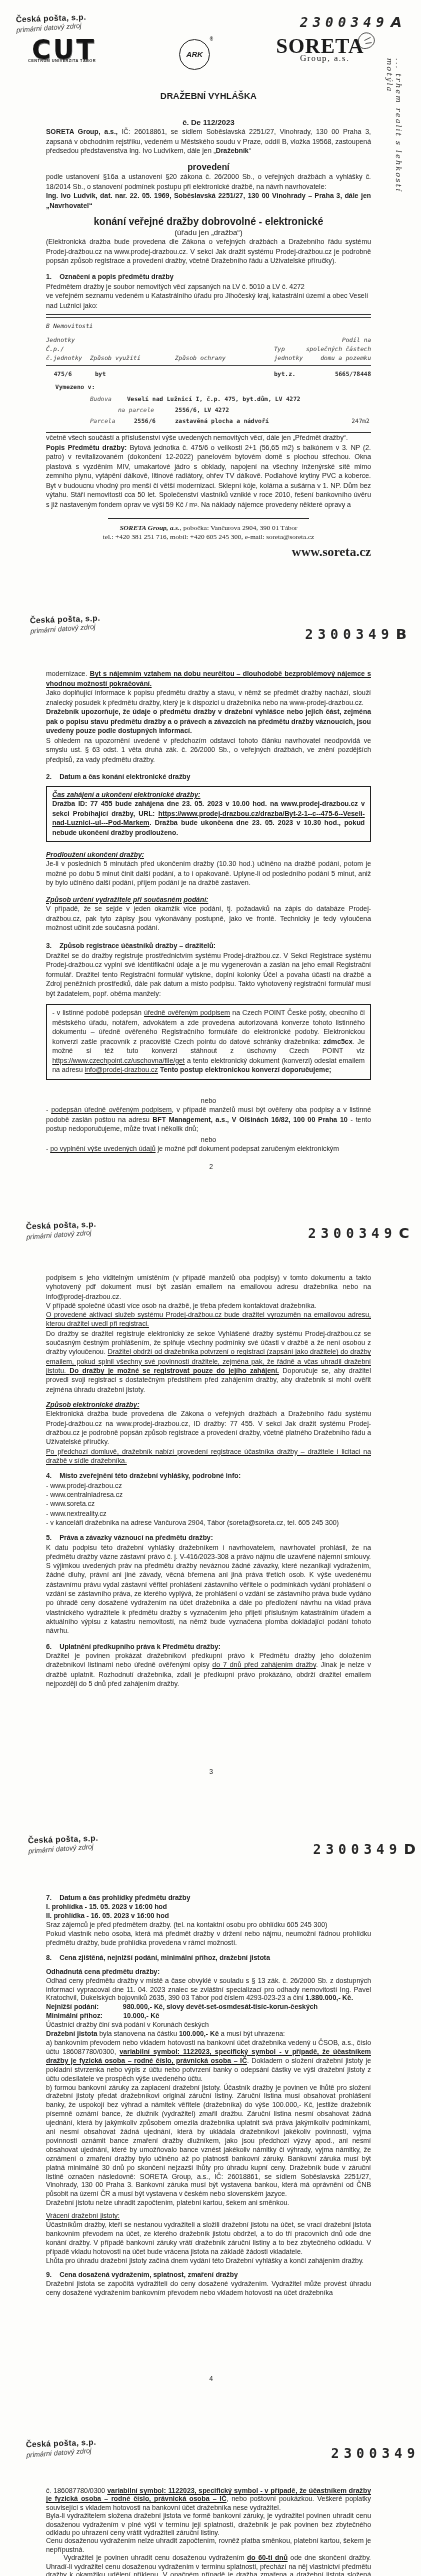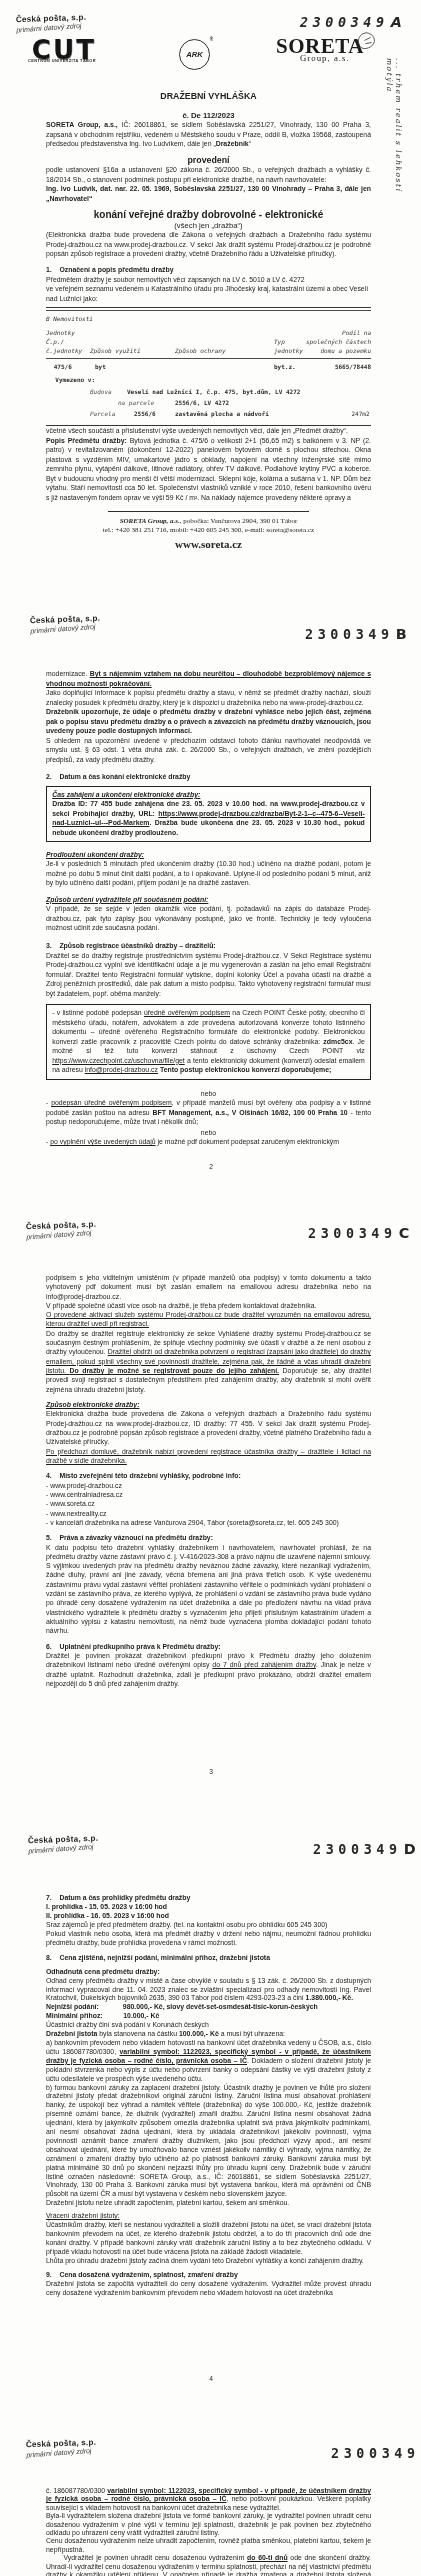--- a/index.html
+++ b/index.html
@@ -34,40 +34,40 @@
   .b{font-weight:700;}
   .u{text-decoration:underline;}
   .bu{font-weight:700;text-decoration:underline;}
   .biu{font-weight:700;font-style:italic;text-decoration:underline;}
   .fs17{font-size:8.8px;margin-top:12px;}
   .fs16{font-size:10px;}
   .fs15{font-size:7.7px;}
   .h{font-weight:700;white-space:pre-wrap;text-align:left;}
   .indent{text-indent:17.5px;}
   .wrapany{overflow-wrap:anywhere;word-break:break-word;}
-  .mt2{margin-top:1px;}.mt4{margin-top:9px;}.mt8{margin-top:4.1px;}.mt10{margin-top:5.2px;}
+  .mt2{margin-top:1px;}.mt4{margin-top:16px;}.mt8{margin-top:4.1px;}.mt10{margin-top:5.2px;}
   .mt12{margin-top:6.2px;}.mt14{margin-top:7.2px;}.mt16{margin-top:8.2px;}
   .box{border:1px solid #222;padding:3.1px 5.2px 4.1px 5.2px;}
   
   .tbl{font-family:"DejaVu Sans Mono",monospace;font-size:6px;color:#2d2d2d;text-align:left;line-height:8.2px;}
   .tbl .rule-double{height:2.1px;border-top:1px solid #3a3a3a;border-bottom:0.5px solid #4a4a4a;}
   .tbl .titb{font-style:italic;margin:4.1px 0 5.2px 0;}
   .tbl .hdr{position:relative;height:28px;font-style:italic;color:#3a3a3a;}
   .tbl .hdr span{position:absolute;white-space:nowrap;}
   .tbl .rule1{border-top:0.8px solid #4a4a4a;margin-top:1px;}
   .tbl .trow{position:relative;height:8.8px;}
   .tbl .trow span{position:absolute;top:0;white-space:nowrap;}
   .tbl .ar{right:0;}
   .tbl .dim{color:#4d4d4d;font-style:italic;}
   .tbl .rule2{border-top:1px solid #353535;}
   
   .footer{text-align:center;font-family:"Liberation Serif",serif;font-size:7px;color:#242424;}
   .footer .sep{width:201px;margin:0 auto 5.2px auto;border-top:1.3px solid #2e2e2e;}
   .footer .brand{font-weight:700;font-style:italic;}
-  .footer .web{font-weight:700;font-size:11px;margin-top:4.1px;}
+  .footer .web{font-weight:700;font-size:13px;margin-top:4.1px;text-align:right;}
   .pagenum{position:absolute;left:0;width:422px;text-align:center;font-size:6.7px;color:#242424;}
 </style>
 </head>
 <body>
 
 <div class="page" style="top:0;height:608px;">
   <div class="posta" style="left:15.5px;top:14.4px;">
     <div class="l1">Česká pošta, s.p.</div>
     <div class="l2">primární datový zdroj</div>
   </div>
@@ -92,21 +92,21 @@
   <div class="side-note" style="left:385px;top:58px;height:155px;">... trhem realit s lehkostí motýla</div>
 
   <div class="content" style="top:80px;">
     <div class="center b fs17">DRAŽEBNÍ VYHLÁŠKA</div>
     <div class="center b fs15 mt4">č. De 112/2023</div>
     <p class="mt16"><span class="b">SORETA Group, a.s., </span><span>IČ: 26018861, se sídlem Soběslavská 2251/27, Vinohrady, 130 00 Praha 3, zapsaná v obchodním rejstříku, vedeném u Městského soudu v Praze, oddíl B, vložka 19568, zastoupená předsedou představenstva Ing. Ivo Ludvíkem, dále jen „</span><span class="b">Dražebník</span><span>“</span></p>
     <div class="center b fs17 mt14">provedení</div>
     <p class="mt14">podle ustanovení §16a a ustanovení §20 zákona č. 26/2000 Sb., o veřejných dražbách a vyhlášky č. 18/2014 Sb., o stanovení podmínek postupu při elektronické dražbě, na návrh navrhovatele:</p>
     <p class="mt12 b">Ing. Ivo Ludvík, dat. nar. 22. 05. 1969, Soběslavská 2251/27, 130 00 Vinohrady – Praha 3, dále jen „Navrhovatel“</p>
     <div class="center b fs16 mt14">konání veřejné dražby dobrovolné - elektronické</div>
-    <div class="center fs15 mt2">(všech jen „dražba“)</div>
+    <div class="center fs15 mt2">(úřadu jen „dražba“)</div>
     <p class="mt14">(Elektronická dražba bude provedena dle Zákona o veřejných dražbách a Dražebního řádu systému Prodej-dražbou.cz na www.prodej-drazbou.cz. V sekci Jak dražit systému Prodej-dražbou.cz je podrobně popsán způsob registrace a provedení dražby, včetně Dražebního řádu a Uživatelské příručky).</p>
     <div class="h mt12">1.    Označení a popis předmětu dražby</div>
     <div class="tal">Předmětem dražby je soubor nemovitých věcí zapsaných na LV č. 5010 a LV č. 4272</div>
     <div class="tal">ve veřejném seznamu vedeném u Katastrálního úřadu pro Jihočeský kraj,  katastrální území a obec Veselí nad Lužnicí jako:</div>
 
     <div class="tbl mt8">
       <div class="rule-double"></div>
       <div class="titb">B Nemovitosti</div>
       <div class="hdr">
         <span style="left:0;top:0;">Jednotky</span>

